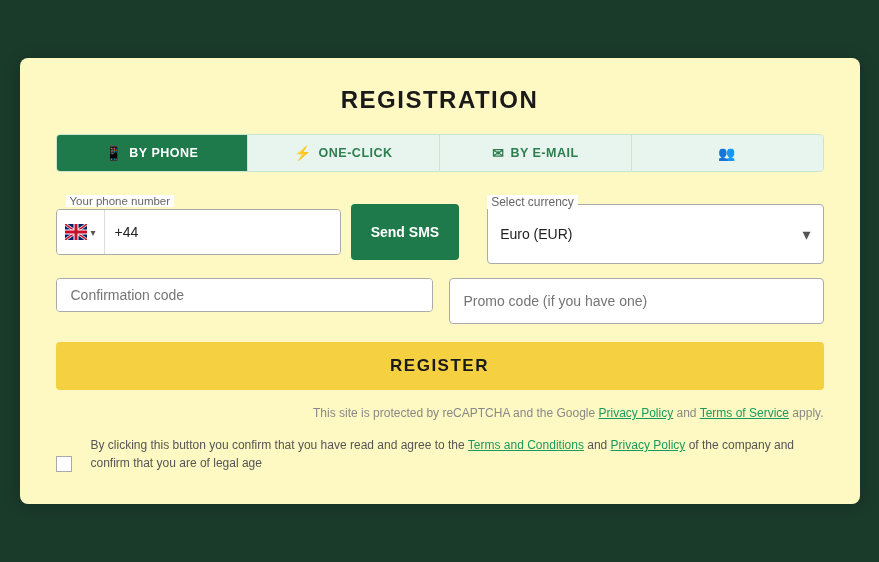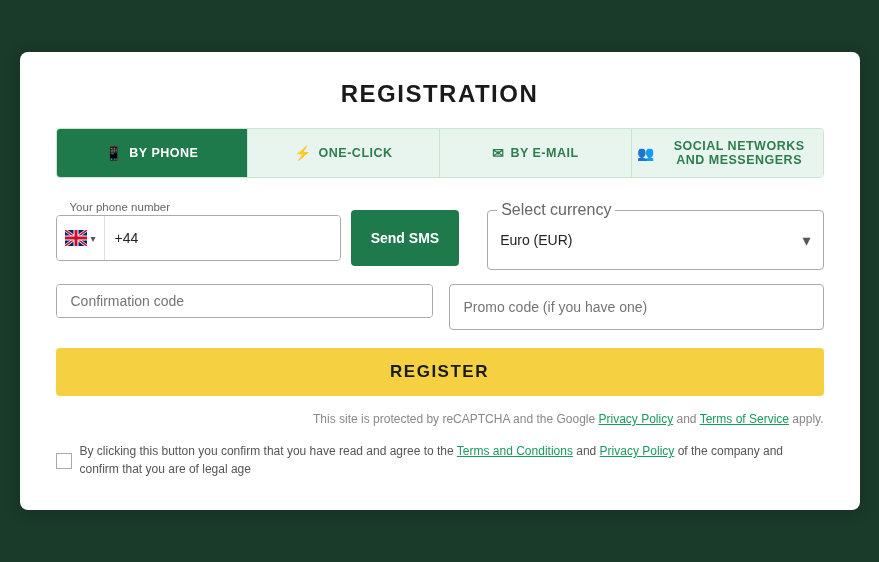--- a/index.html
+++ b/index.html
@@ -6,21 +6,21 @@
     body {
       font-family: Arial, sans-serif;
       background: #1a3a2a;
       display: flex;
       align-items: center;
       justify-content: center;
       min-height: 562px;
       width: 879px;
     }
     .card {
-      background: #ffffff;
+      background: #fef9c3;
       border-radius: 8px;
       padding: 28px 36px 32px;
       width: 840px;
       max-width: 100%;
       box-shadow: 0 2px 16px rgba(0,0,0,0.18);
     }
     .title {
       text-align: center;
       font-size: 24px;
       font-weight: 900;
@@ -121,22 +121,22 @@
       color: #888;
       margin-bottom: 14px;
       line-height: 1.5;
     }
     .recaptcha-text a {
       color: #1a9a5e;
       text-decoration: underline;
     }
     .consent-row {
       display: flex;
-      align-items: center;
-      gap: 8px;
+      align-items: flex-end;
+      gap: 19px;
     }
     .consent-checkbox {
       width: 16px;
       height: 16px;
       min-width: 16px;
       border: 1.5px solid #aaa;
       margin-top: 2px;
       cursor: pointer;
       background: #fff;
       appearance: none;
@@ -172,21 +172,20 @@
     <div class="tab">
       <span class="tab-icon">⚡</span>
       <span>ONE-CLICK</span>
     </div>
     <div class="tab">
       <span class="tab-icon">✉</span>
       <span>BY E-MAIL</span>
     </div>
     <div class="tab">
       <span class="tab-icon">👥</span>
-      <span>SOCIAL NETWORKS AND MESSENGERS</span>
     </div>
   </div>
 
   <div class="top-row" style="display: flex; gap: 28px; margin-bottom: 14px; align-items: flex-start; padding-top: 10px;">
     <div style="flex:1.2; position:relative; display:flex; flex-direction:column;">
       <span style="position:absolute;top:-9px;left:10px;background:#fff;padding:0 4px;font-size:11.5px;color:#666;z-index:2;">Your phone number</span>
       <div style="display:flex;align-items:center;gap:10px;">
         <div style="display:flex;border:1.5px solid #aaa;border-radius:4px;overflow:hidden;height:46px;flex:1;">
           <div style="display:flex;align-items:center;padding:0 8px;gap:4px;cursor:pointer;border-right:1px solid #ddd;background:#fff;font-size:13px;color:#333;">
             <svg width="22" height="16" viewBox="0 0 22 16">
@@ -197,21 +196,21 @@
               <path d="M11,0 V16 M0,8 H22" stroke="#C8102E" stroke-width="3"></path>
             </svg>
             <span style="font-size:10px;color:#555;">▾</span>
           </div>
           <input type="text" value="+44" style="border: none; outline: none; padding: 0px 10px; font-size: 14px; flex: 1 1 0%; color: rgb(34, 34, 34);">
         </div>
         <button style="background:#1e7a4a;color:#fff;border:none;border-radius:4px;padding:0 20px;font-size:14px;font-weight:700;cursor:pointer;white-space:nowrap;height:56px;">Send SMS</button>
       </div>
     </div>
     <div style="flex:1; position:relative; display:flex; flex-direction:column;">
-      <span style="position:absolute;top:-9px;left:10px;background:#fff;padding:0 4px;font-size:16px;color:#666;z-index:2;">Select currency</span>
+      <span style="position:absolute;top:-9px;left:0;background:#fff;padding:0 4px;font-size:12px;color:#666;z-index:2;">Select currency</span>
       <div style="display:flex;border:1.5px solid #aaa;border-radius:4px;height:60px;align-items:center;padding:0 12px;background:#fff;">
         <select style="border:none;outline:none;font-size:14px;color:#222;flex:1;background:transparent;-webkit-appearance:none;cursor:pointer;">
           <option>Euro (EUR)</option>
           <option>USD</option>
           <option>GBP</option>
         </select>
         <span style="font-size:16px;color:#555;pointer-events:none;">▾</span>
       </div>
     </div>
   </div>

